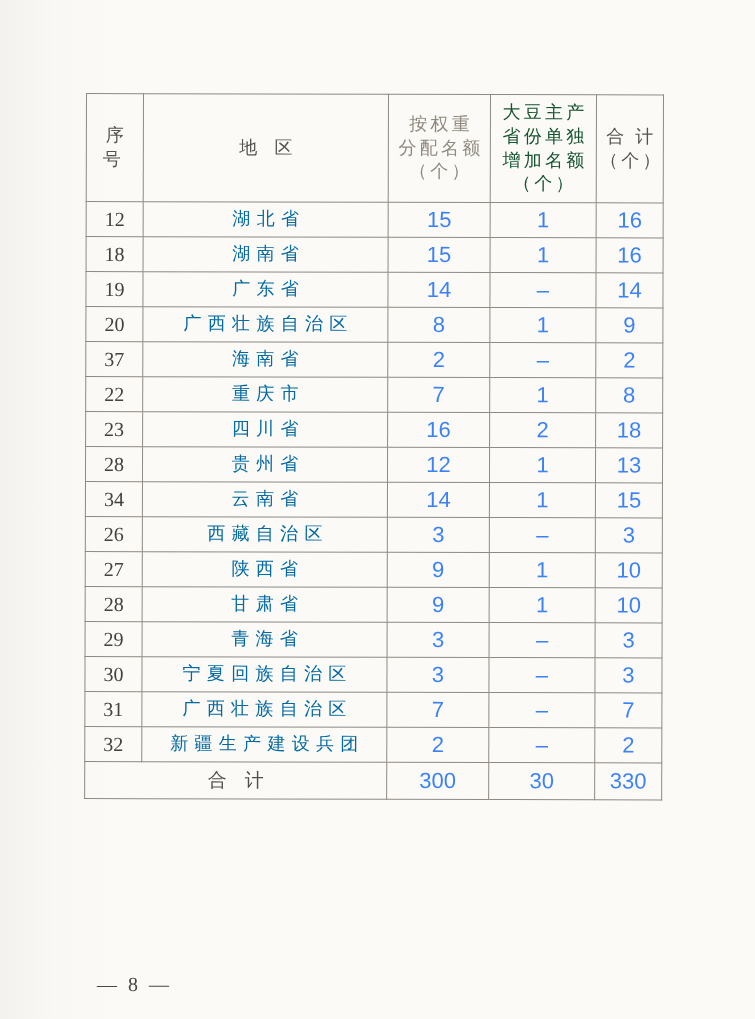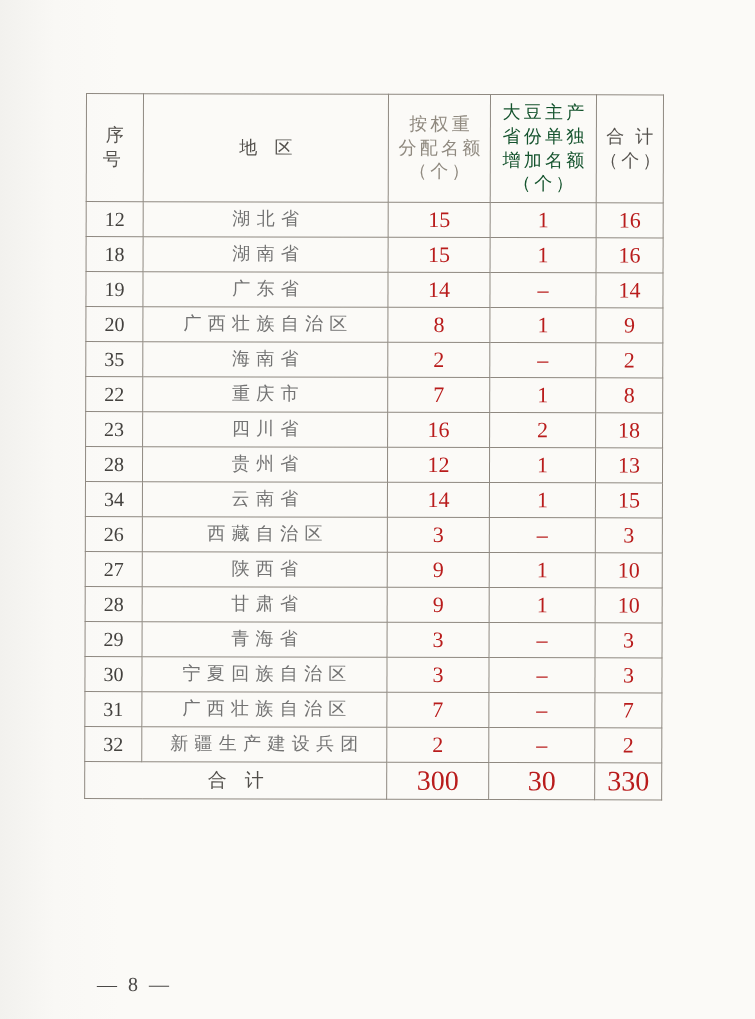--- a/index.html
+++ b/index.html
@@ -53,40 +53,40 @@
   th.hdr { font-size: 18px; color: #55524e; }
   th.hdr .hline {
     letter-spacing: 0.18em;
     text-indent: 0.18em;
     line-height: 1.32;
     white-space: nowrap;
   }
   th.hdr-weight { color: #8f897f; margin-top: 40px; }
   th.hdr-soy { color: #14532d; }
   td.num {
-    font-family: Liberation Serif, serif;
+    font-family: Liberation Sans, sans-serif;
     font-size: 22px;
     letter-spacing: 0;
-    color: #b91c1c;
+    color: #3b82f6;
     margin-left: 24px;
   }
   td.idx {
     font-family: "Liberation Serif", "DejaVu Serif", serif;
     font-size: 20px;
     color: #44423f;
   }
   td.region {
     font-size: 18px;
-    color: #737373;
+    color: #0369a1;
   }
   .footer-row td.label-cell {
     font-size: 19px;
     color: #514e4a;
   }
-  .footer-row td.num { font-size: 28px; }
+  .footer-row td.num { font-size: 22px; }
 
   .page-number {
     position: absolute;
     left: 97px;
     top: 973px;
     font-size: 20px;
     letter-spacing: 3px;
     color: #4a4846;
     font-family: "Liberation Serif", "DejaVu Serif", serif;
     transform: rotate(-0.3deg);
@@ -149,21 +149,21 @@
         <td class="num">14</td>
       </tr>
       <tr class="data-row">
         <td class="idx">20</td>
         <td class="region cjk">广西壮族自治区</td>
         <td class="num">8</td>
         <td class="num">1</td>
         <td class="num">9</td>
       </tr>
       <tr class="data-row">
-        <td class="idx">35</td>
+        <td class="idx">37</td>
         <td class="region cjk">海南省</td>
         <td class="num">2</td>
         <td class="num">–</td>
         <td class="num">2</td>
       </tr>
       <tr class="data-row">
         <td class="idx">22</td>
         <td class="region cjk">重庆市</td>
         <td class="num">7</td>
         <td class="num">1</td>

